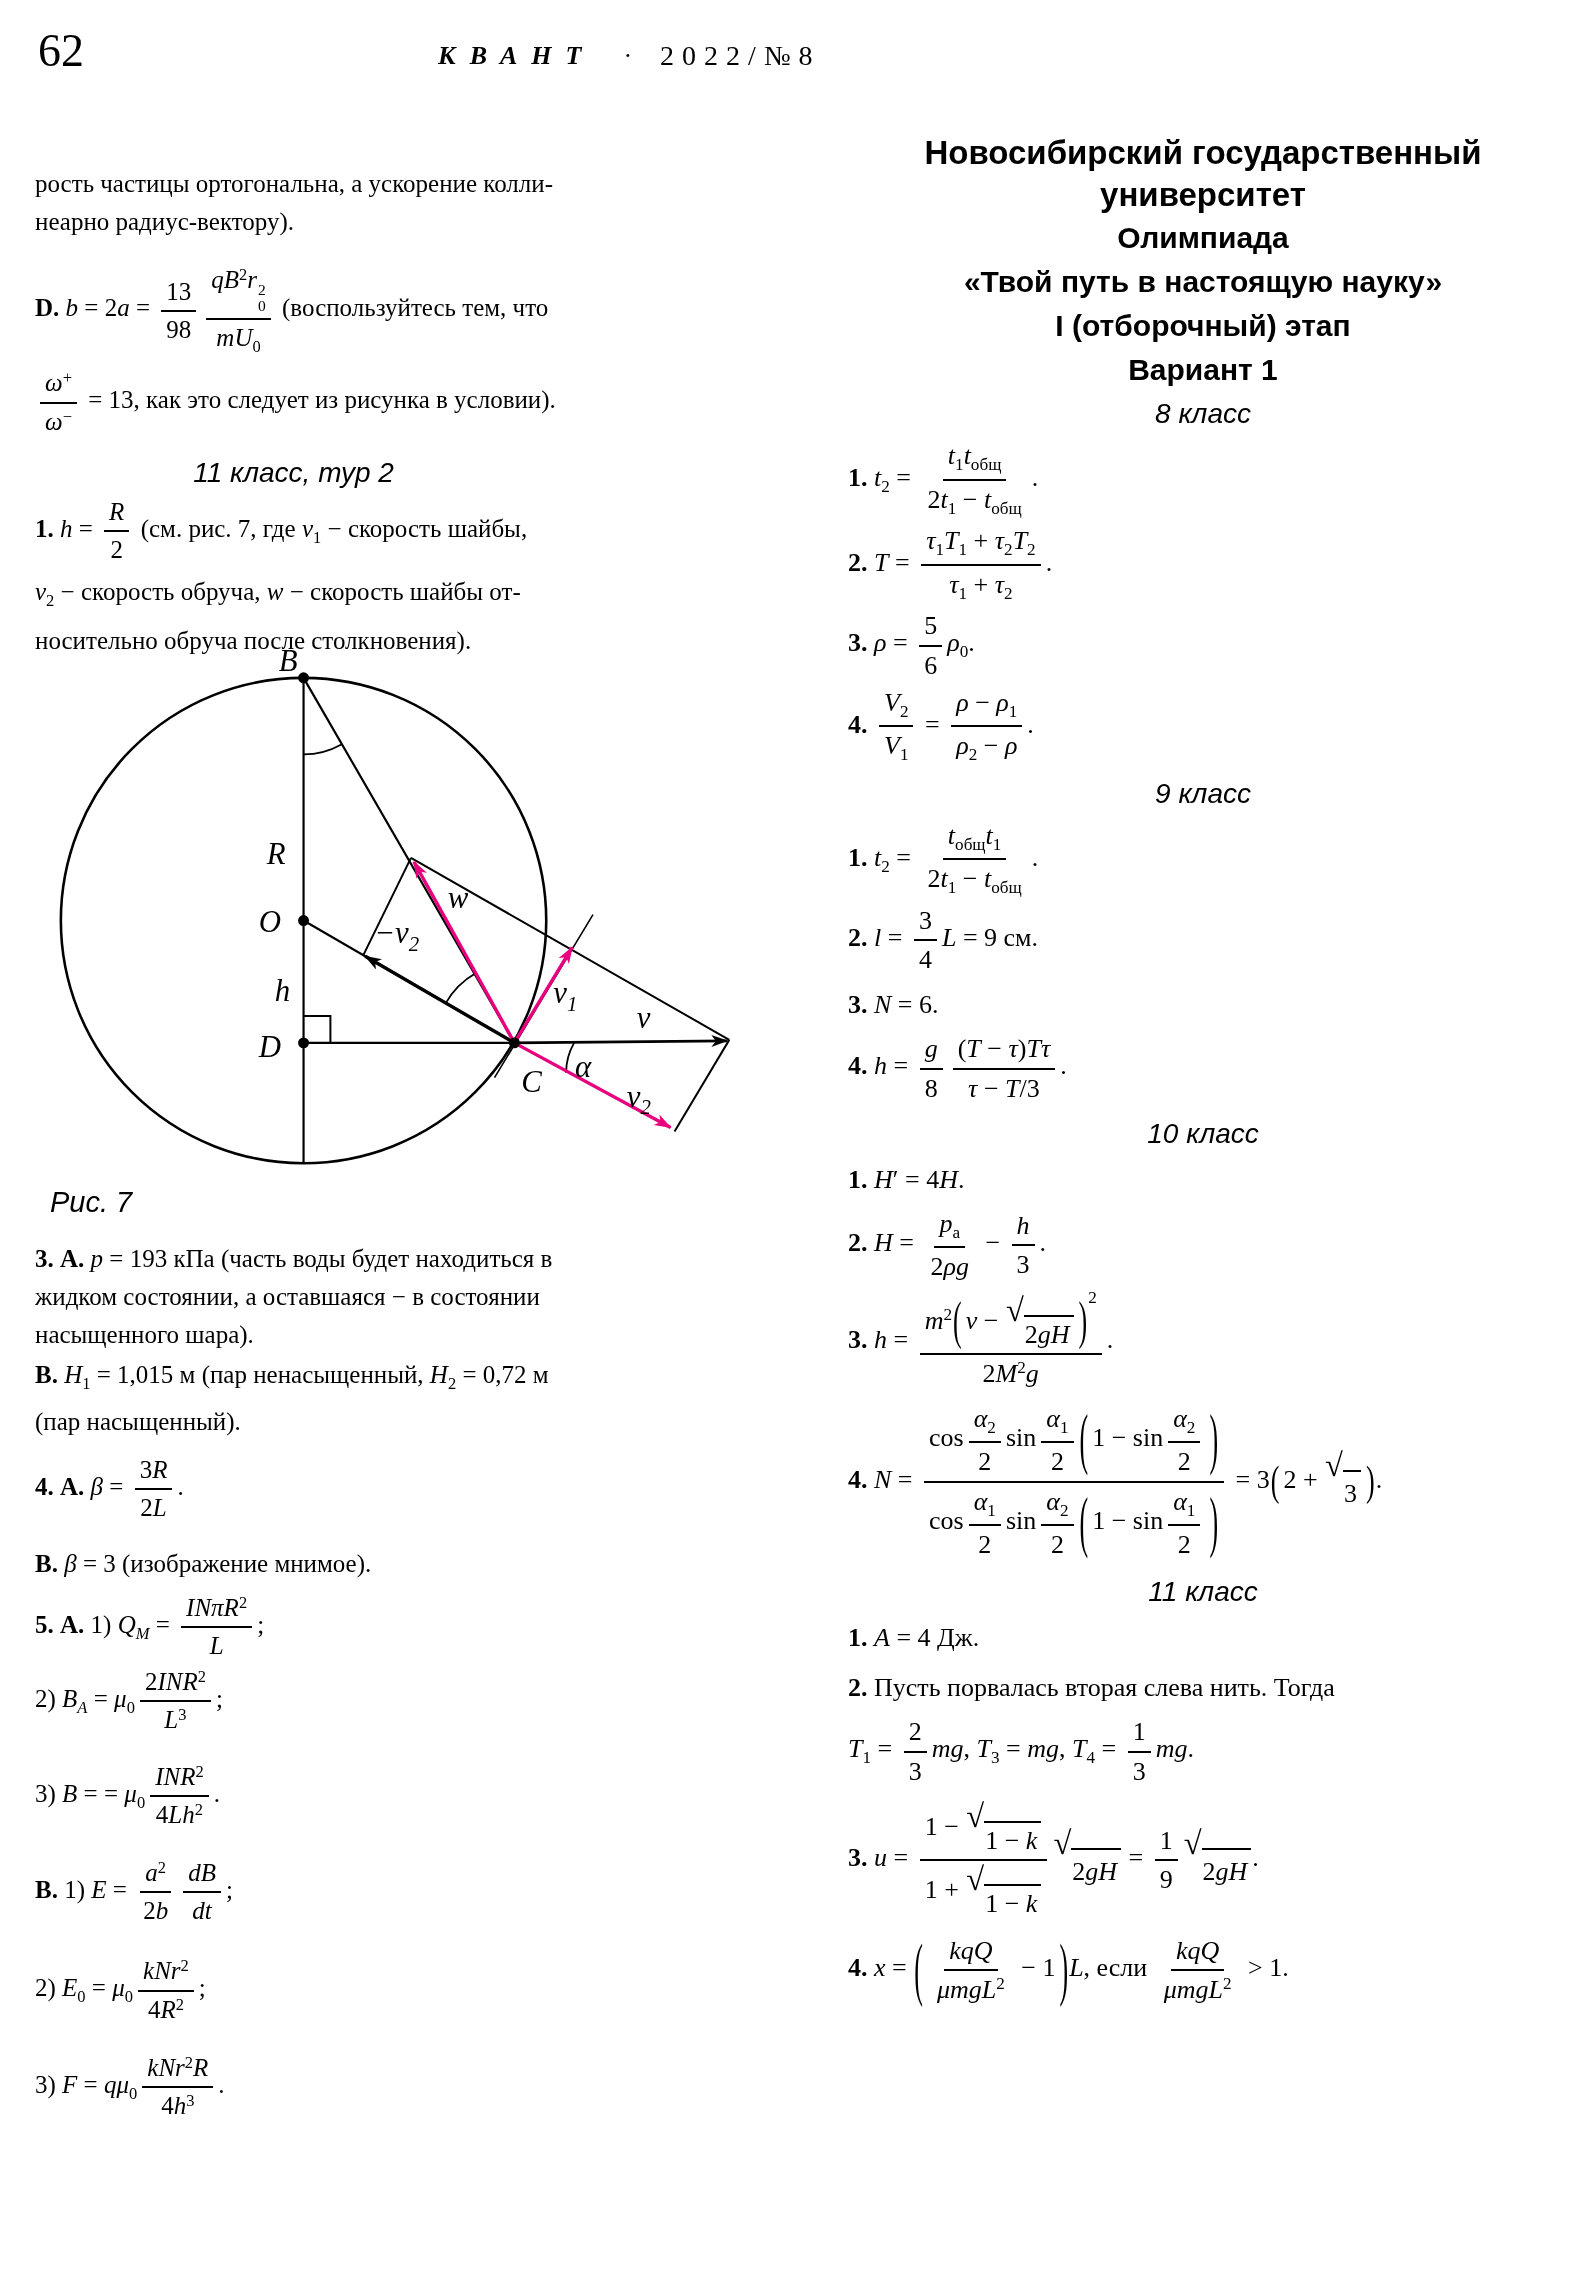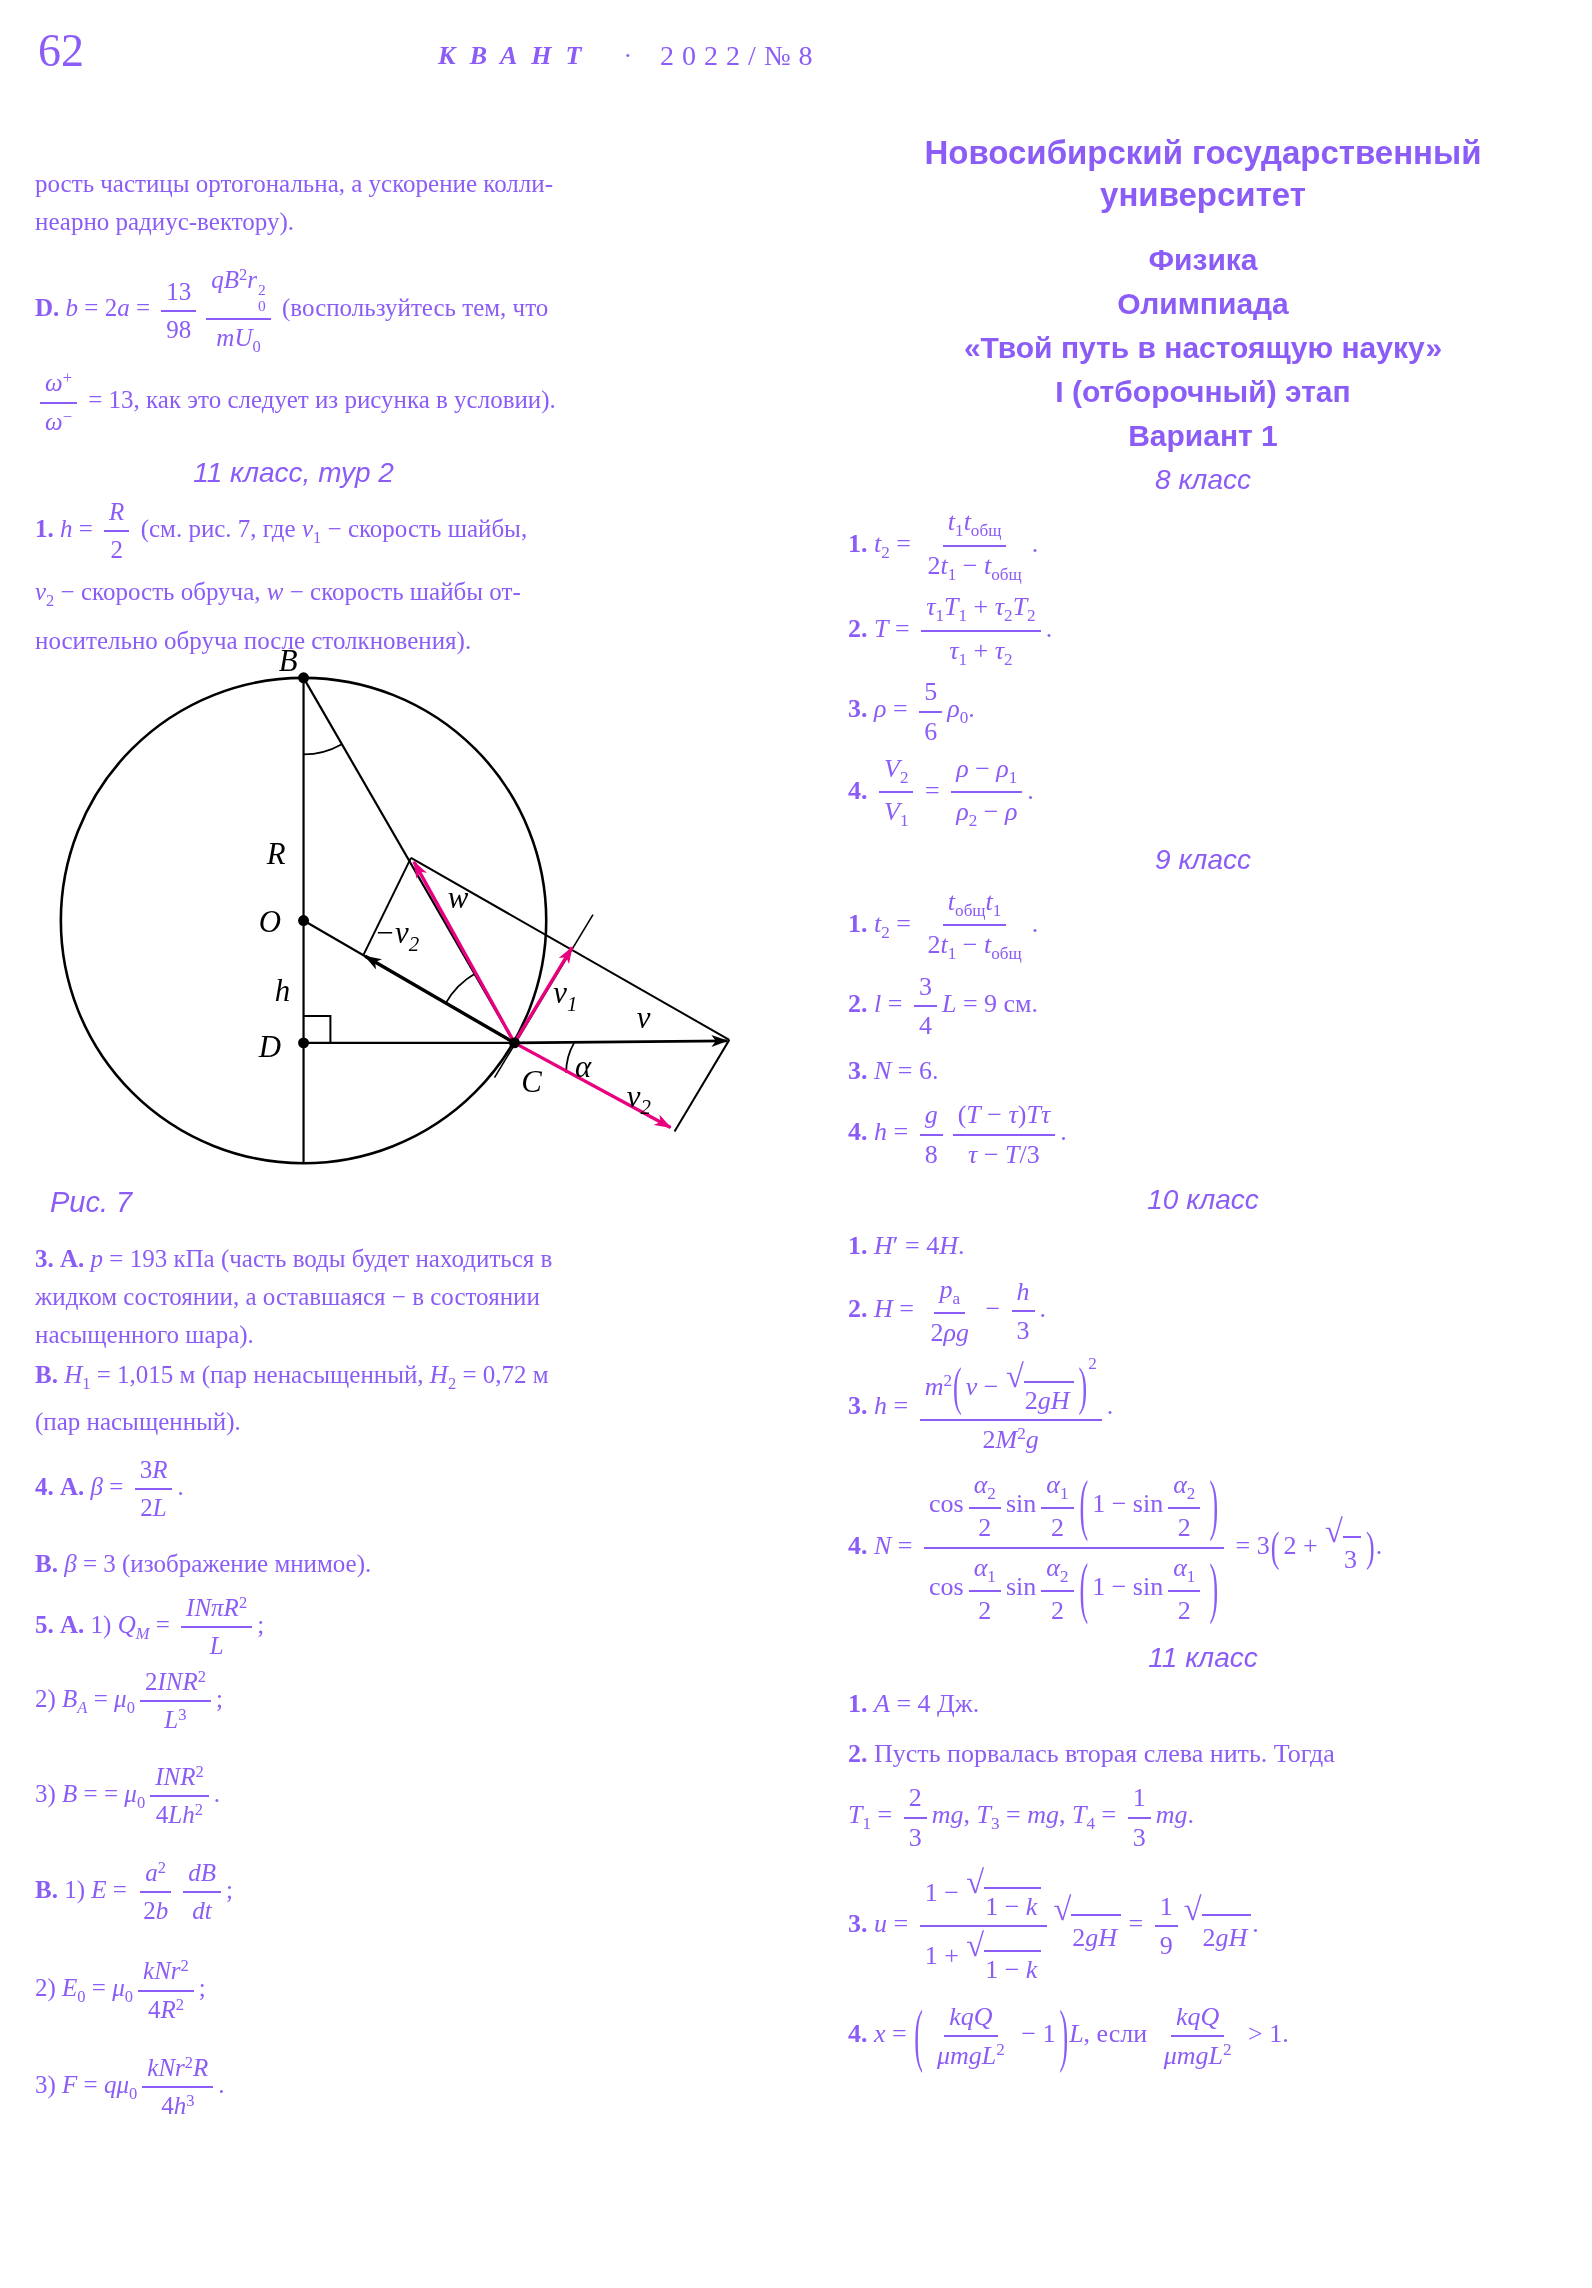--- a/index.html
+++ b/index.html
@@ -1,16 +1,16 @@
 <!DOCTYPE html>
 <html><head>
 <meta charset="utf-8">
 <style>
   html,body{margin:0;padding:0;background:#ffffff;}
-  #page{position:relative;width:1592px;height:2289px;background:#ffffff;color:#8b5cf6;overflow:hidden;
+  #page{position:relative;width:1592px;height:2289px;background:#ffffff;color:#000000;overflow:hidden;
         font-family:"Liberation Serif",serif;}
 
   
   #page-num{position:absolute;left:38px;top:24px;font-size:46px;font-family:"Liberation Serif",serif;}
   #journal-line{position:absolute;left:438px;top:40px;display:flex;align-items:center;gap:28px;}
   #journal-line .jname{font-size:26px;font-weight:bold;letter-spacing:14px;font-family:"Liberation Serif",serif;font-style:italic;}
   #journal-line .jsep{font-size:26px;}
   #journal-line .jissue{font-size:28px;letter-spacing:8px;}
 
   
@@ -178,21 +178,20 @@
         </span><span class="mt">;</span></div>
     <div class="mrow" style="margin-top:28px"><span class="mt">3) </span><span class="mi">F</span><span class="mt"> = </span><span class="mi">q</span><span class="mi">μ</span><span class="msub">0</span><span class="frac">
           <span class="num"><span class="mi">kNr</span><span class="msup">2</span><span class="mi">R</span></span>
           <span class="den"><span class="mt">4</span><span class="mi">h</span><span class="msup">3</span></span>
         </span><span class="mt">.</span></div>
   </div>
 
   <div id="right-col">
     <div class="rtitle">Новосибирский государственный</div>
     <div class="rtitle">университет</div>
-    <div class="rsub" style="margin-top:22px">Физика</div>
     <div class="rsub">Олимпиада</div>
     <div class="rsub">«Твой путь в настоящую науку»</div>
     <div class="rsub">I (отборочный) этап</div>
     <div class="rsub">Вариант 1</div>
 
     <div class="chead" style="margin-top:2px">8 класс</div>
     <div class="mrow" style="margin-top:6px"><span class="mt mb">1.</span><span class="mt"> </span><span class="mi">t</span><span class="msub">2</span><span class="mt"> = </span><span class="frac">
           <span class="num"><span class="mi">t</span><span class="msub">1</span><span class="mi">t</span><span class="msub">общ</span></span>
           <span class="den"><span class="mt">2</span><span class="mi">t</span><span class="msub">1</span><span class="mt"> − </span><span class="mi">t</span><span class="msub">общ</span></span>
         </span><span class="mt">.</span></div>

